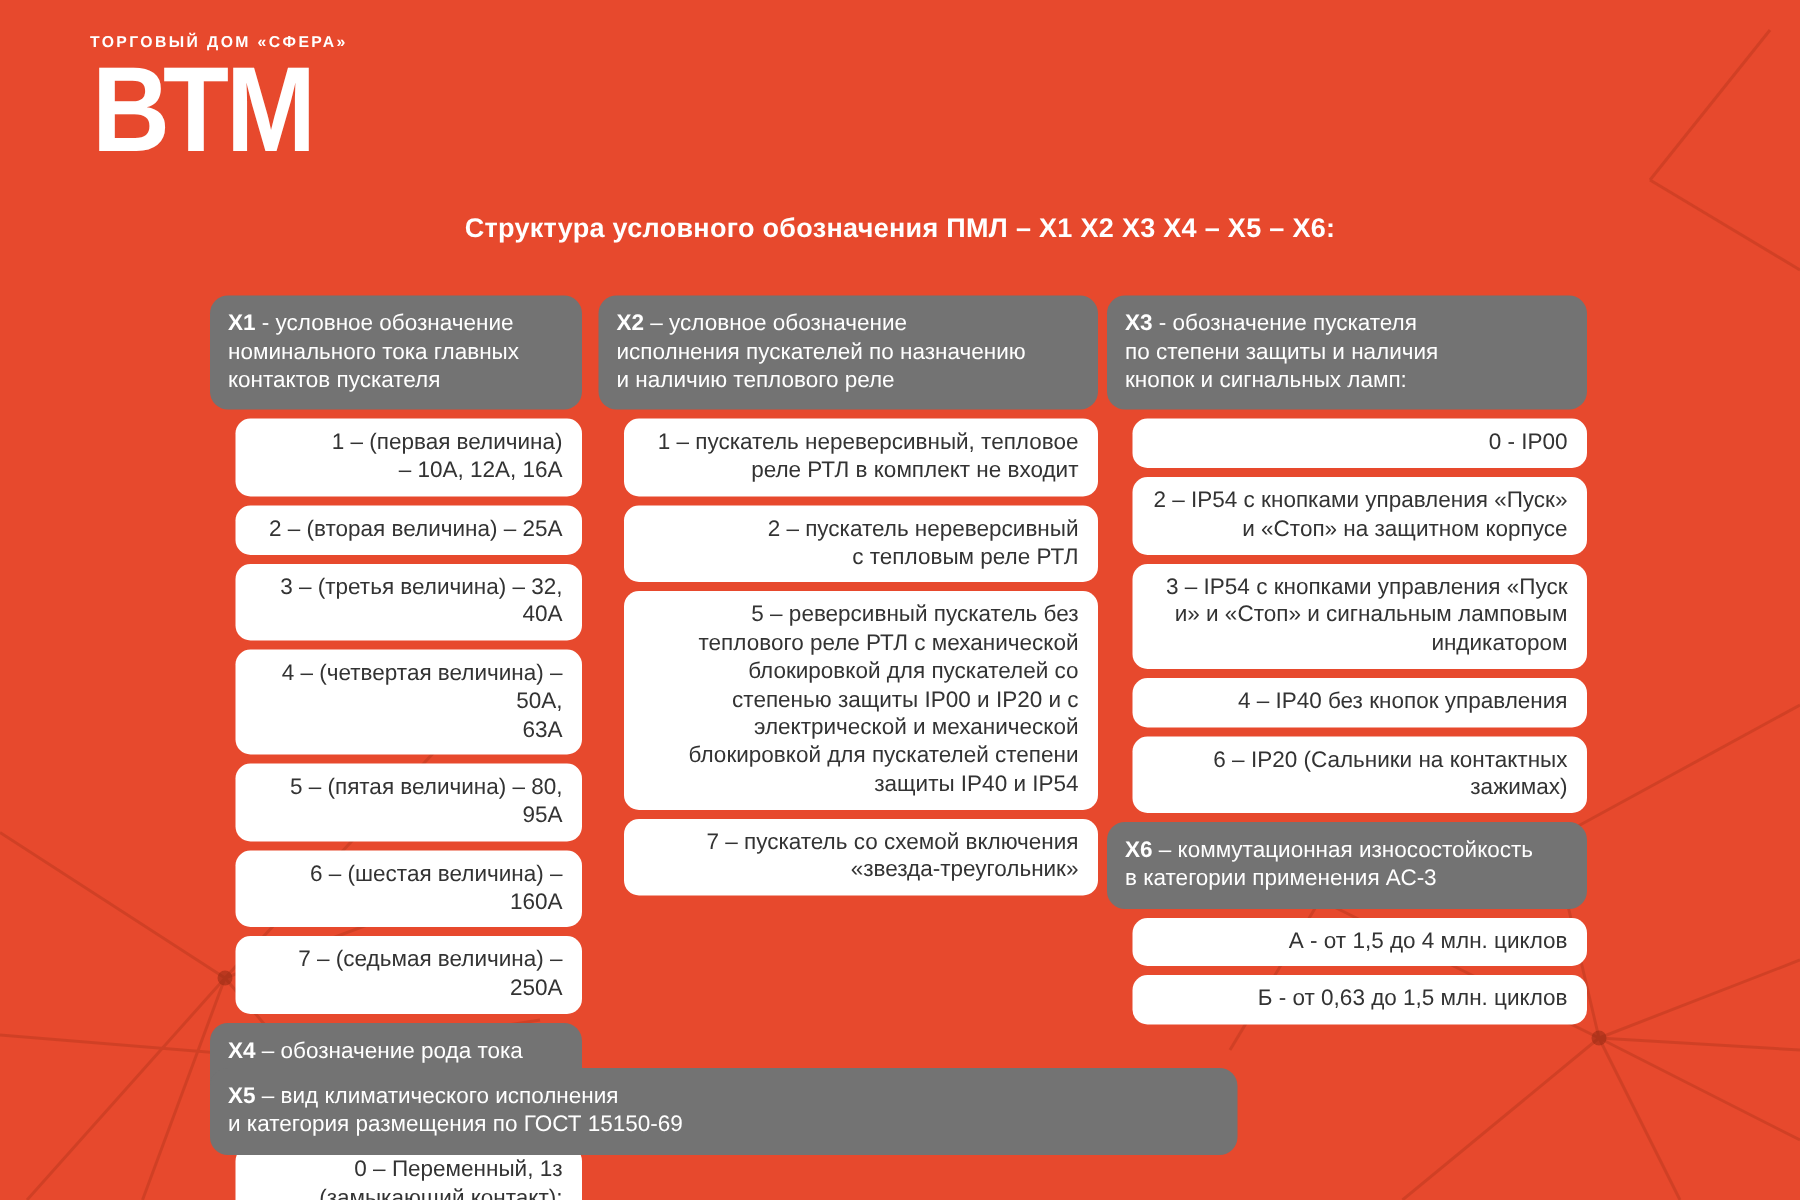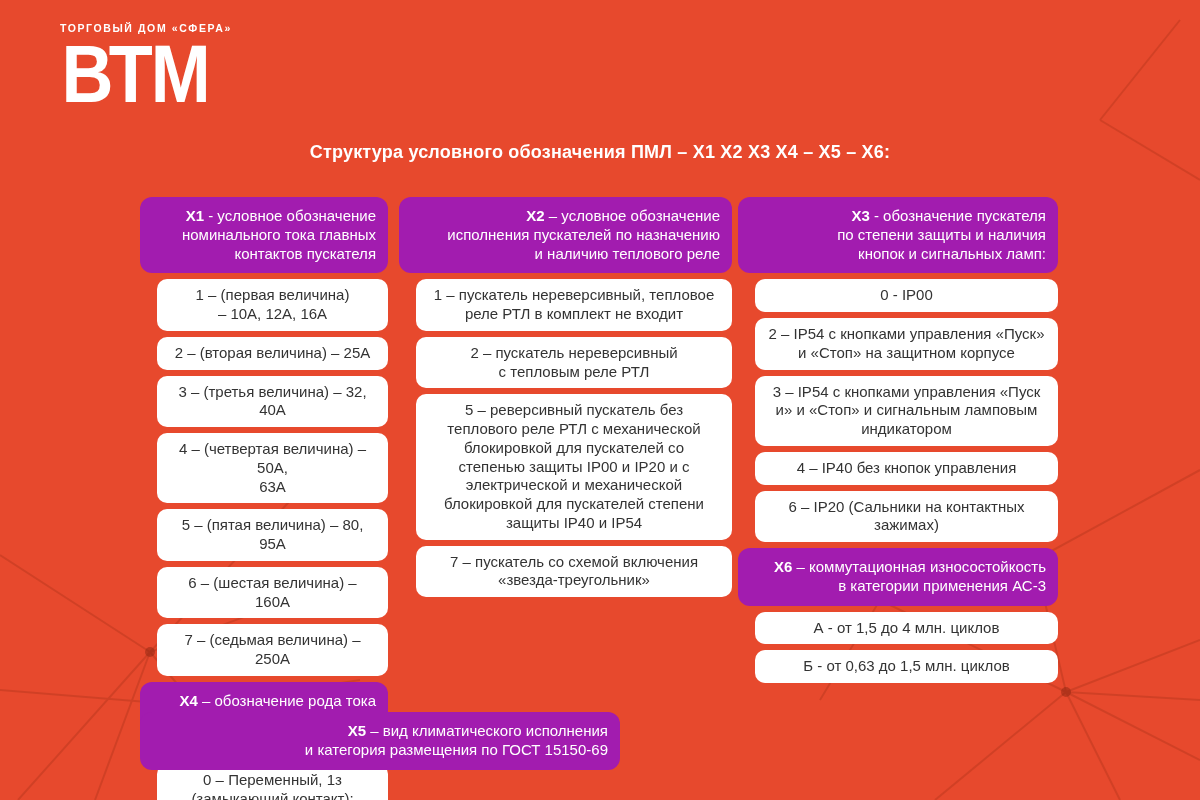--- a/index.html
+++ b/index.html
@@ -38,32 +38,32 @@
   }
   .col1{left:140px;width:248px;}
   .col2{left:399px;width:333px;}
   .col3{left:738px;width:320px;}
   .box{
     white-space:pre-line;
     font-size:15px;line-height:1.25;
     box-sizing:border-box;
   }
   .box-dark{
-    background:#a21caf;color:#fff;
+    background:#737373;color:#fff;
     border-radius:12px;padding:10px 12px;
-    text-align:right;
+    text-align:left;
   }
   .box-light{
     background:#fff;color:#333;
     border-radius:10px;padding:7px 13px;
-    text-align:center;
+    text-align:right;
     margin-left:17px;
   }
   .x5-box{
-    position:absolute;left:140px;top:712px;width:480px;
+    position:absolute;left:140px;top:712px;width:685px;
   }
   b{font-weight:800;}
 </style>
 </head>
 <body>
 
 <svg class="bg-pattern" viewBox="0 0 1200 800">
   <g stroke="#A83118" stroke-width="2" opacity="0.35" fill="none">
     <path d="M150,652 L0,555 M150,652 L18,800 M150,652 L95,800 M150,652 L196,706 M150,652 L330,585 M150,652 L300,490"></path>
     <path d="M196,706 L0,690 M196,706 L160,800 M196,706 L300,800 M196,706 L360,680"></path>

